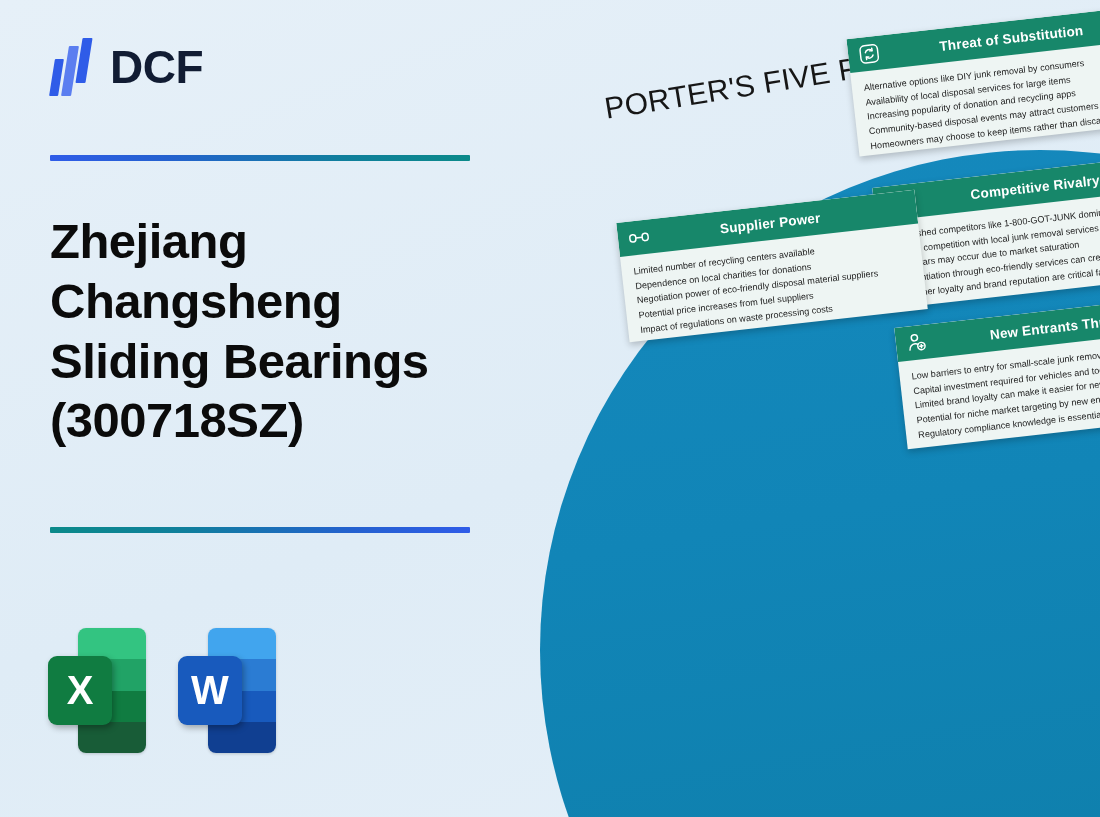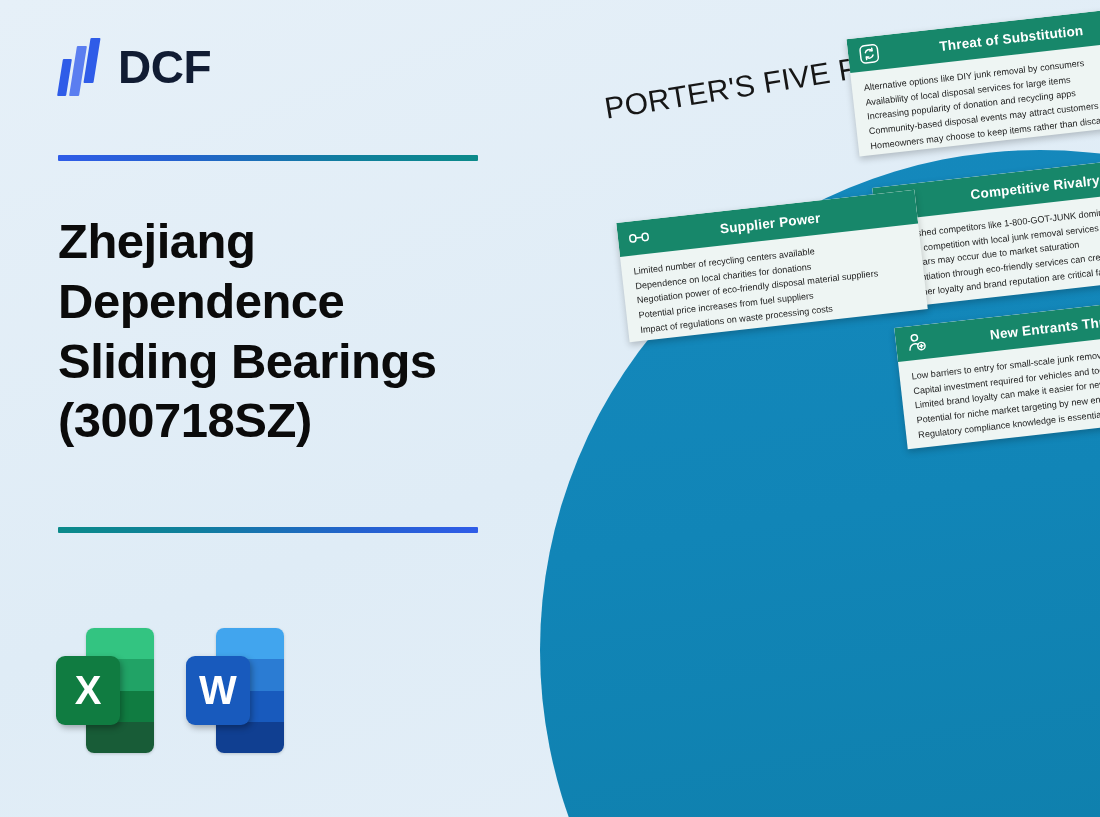--- a/index.html
+++ b/index.html
@@ -21,21 +21,21 @@
     inset: 0;
     width: 1100px;
     height: 817px;
     background: linear-gradient(160deg, #e6f0f8 0%, #dfecf6 55%, #e4eff8 100%);
     overflow: hidden;
   }
 
   
   #left-panel {
     position: absolute;
-    left: 8px; top: 0;
+    left: 0; top: 0;
     width: 520px;
     height: 638px;
     z-index: 5;
   }
 
   
   #logo {
     position: absolute;
     left: 50px;
     top: 38px;
@@ -268,21 +268,21 @@
       <span id="logo-mark">
         <i id="logo-bar-1"></i>
         <i id="logo-bar-2"></i>
         <i id="logo-bar-3"></i>
       </span>
       <span id="logo-text">DCF</span>
     </div>
 
     <div class="divider" id="divider-top"></div>
 
-    <h1 id="company-title">Zhejiang Dependence Sliding Bearings (300718SZ)</h1>
+    <h1 id="company-title">Zhejiang Changsheng Sliding Bearings (300718SZ)</h1>
 
     <div class="divider" id="divider-bottom"></div>
 
     <div id="office-icons">
       <div class="office-icon" id="excel-icon">
         <div class="oi-page">
           <span></span>
             <span></span>
             <span></span>
             <span></span>

